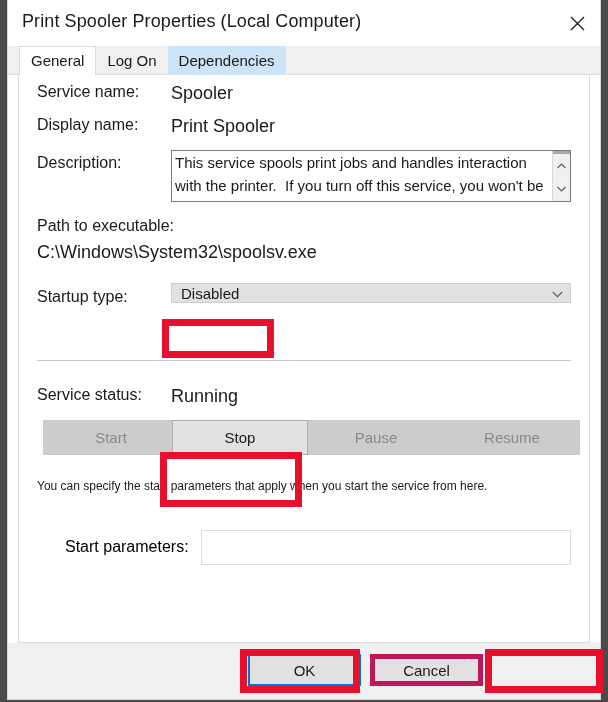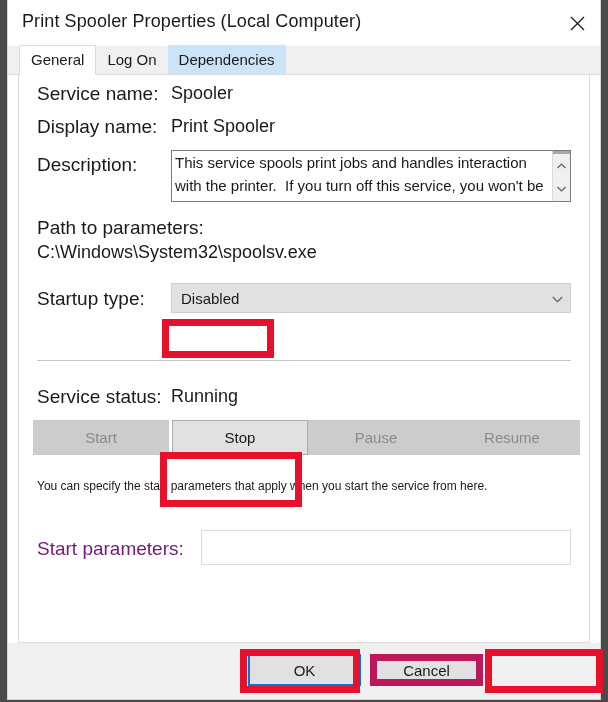--- a/index.html
+++ b/index.html
@@ -68,21 +68,21 @@
 
   
   .tabstrip {
     position: relative;
     height: 29px;
     background: #f0f0f0;
     flex: none;
     padding-left: 11px;
     box-sizing: border-box;
     display: flex;
-    align-items: flex-end;
+    align-items: center;
     border-bottom: 1px solid #dcdcdc;
   }
   .tab {
     height: 29px;
     line-height: 29px;
     padding: 0 11px;
     font-size: 15px;
     color: #1a1a1a;
     background: transparent;
     cursor: default;
@@ -107,31 +107,31 @@
     flex: 1 1 auto;
     background: #ffffff;
     border: 1px solid #dcdcdc;
     border-top: none;
     margin: 0 10px;
     box-sizing: border-box;
   }
 
   .row-label {
     position: absolute;
-    font-size: 19px;
+    font-size: 16px;
     color: #1a1a1a;
     white-space: nowrap;
   }
   .row-value {
     position: absolute;
     font-size: 18px;
     color: #1a1a1a;
     white-space: nowrap;
   }
-  .row-label.dim { color: #701a75; }
+  .row-label.dim { color: #000000; margin-left: 28px; }
 
   
   .desc-box {
     position: absolute;
     left: 152px;
     top: 75px;
     width: 400px;
     height: 52px;
     border: 1px solid #7a7a7a;
     background: #ffffff;
@@ -173,21 +173,21 @@
   }
   .desc-scroll .arrow.up { top: 6px; }
   .desc-scroll .arrow.down { top: 29px; }
 
   
   .combo {
     position: absolute;
     left: 152px;
     top: 208px;
     width: 400px;
-    height: 30px;
+    height: 20px;
     background: #e1e1e1;
     border: 1px solid #cfcfcf;
     box-sizing: border-box;
     display: flex;
     align-items: center;
     cursor: default;
   }
   .combo .combo-value {
     font-size: 15px;
     color: #1a1a1a;
@@ -266,21 +266,21 @@
     background: #f0f0f0;
     position: relative;
     text-decoration: underline;
   }
   .dlg-btn {
     position: absolute;
     top: 11px;
     width: 113px;
     height: 32px;
     background: #e1e1e1;
-    border: 7px solid #be185d;
+    border: 5px solid #be185d;
     box-sizing: border-box;
     font-size: 15px;
     color: #1a1a1a;
     display: flex;
     align-items: center;
     justify-content: center;
     cursor: default;
   }
   .dlg-btn.default {
     border: 1px solid #0078d7;
@@ -339,40 +339,40 @@
             </svg>
         </div>
         <div class="arrow down">
           <svg width="9" height="6" viewBox="0 0 9 6">
               <path d="M0.5 1 L4.5 5 L8.5 1" fill="none" stroke="#606060" stroke-width="1.2"></path>
             </svg>
         </div>
       </div>
     </div>
 
-    <div class="row-label" style="left:18px; top:142px;">Path to parameters:</div>
+    <div class="row-label" style="left:18px; top:142px;">Path to executable:</div>
     <div class="row-value" style="left:18px; top:167px;">C:\Windows\System32\spoolsv.exe</div>
 
     <div class="row-label" style="left:18px; top:213px;">Startup type:</div>
 
     <div class="combo">
       <div class="combo-value">Disabled</div>
       <div class="combo-arrow">
         <svg width="11" height="7" viewBox="0 0 11 7">
             <path d="M0.8 1 L5.5 5.6 L10.2 1" fill="none" stroke="#606060" stroke-width="1.2"></path>
           </svg>
       </div>
     </div>
 
     <div class="sep"></div>
 
     <div class="row-label" style="left:18px; top:311px;">Service status:</div>
     <div class="row-value" style="left:152px; top:311px;">Running</div>
 
-    <div class="svc-btn disabled" style="left:14px;">Start</div>
+    <div class="svc-btn disabled" style="left:24px;">Start</div>
     <div class="svc-btn enabled" style="left:153px;">Stop</div>
     <div class="svc-btn disabled" style="left:289px;">Pause</div>
     <div class="svc-btn disabled" style="left:425px;">Resume</div>
 
     <div class="hint">You can specify the start parameters that apply when you start the service from here.</div>
 
     <div class="row-label dim" style="left:18px; top:463px;">Start parameters:</div>
     <div class="param-input" title=""></div>
 
   </div>

